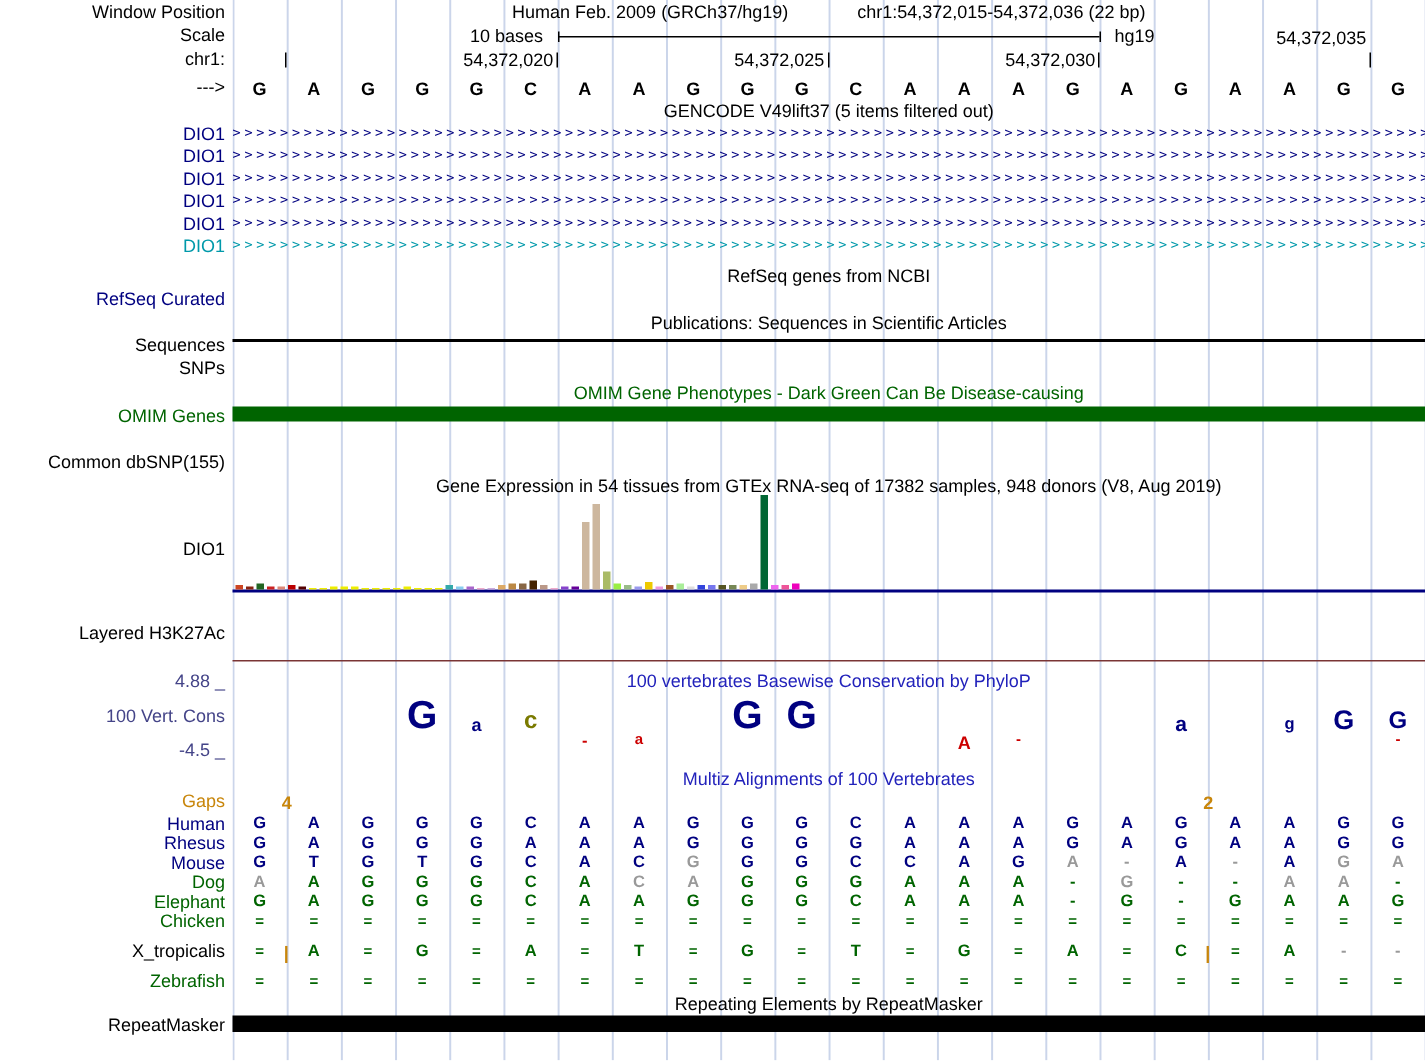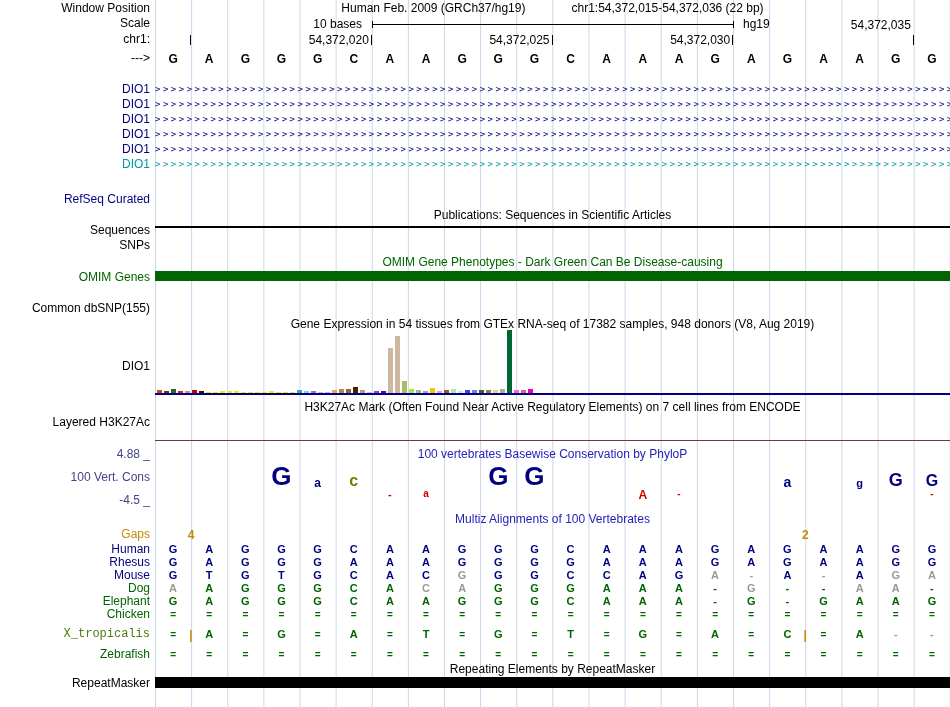--- a/index.html
+++ b/index.html
@@ -42,24 +42,25 @@
   <span class="lbl" style="top:416px">Layered H3K27Ac</span>
   <span class="lbl axis" style="top:448px">4.88 _</span>
   <span class="lbl axis" style="top:471px">100 Vert. Cons</span>
   <span class="lbl axis" style="top:494px">-4.5 _</span>
   <span class="lbl orange" style="top:528px">Gaps</span>
   <span class="lbl" style="top:677px">RepeatMasker</span>
 
   <div class="ctr" style="top:2px">
     <span>Human Feb. 2009 (GRCh37/hg19)</span><span class="sp"></span><span>chr1:54,372,015-54,372,036 (22 bp)</span>
   </div>
+  <div class="ctr" style="top:68px">GENCODE V49lift37 (5 items filtered out)</div>
+  <div class="ctr" style="top:178px">RefSeq genes from NCBI</div>
   <div class="ctr" style="top:209px">Publications: Sequences in Scientific Articles</div>
   <div class="ctr green" style="top:256px">OMIM Gene Phenotypes - Dark Green Can Be Disease-causing</div>
   <div class="ctr" style="top:318px">Gene Expression in 54 tissues from GTEx RNA-seq of 17382 samples, 948 donors (V8, Aug 2019)</div>
-  <div class="ctr" style="top:401px">H3K27Ac Mark (Often Found Near Active Regulatory Elements) on 7 cell lines from ENCODE</div>
   <div class="ctr blue" style="top:448px">100 vertebrates Basewise Conservation by PhyloP</div>
   <div class="ctr blue" style="top:513px">Multiz Alignments of 100 Vertebrates</div>
   <div class="ctr" style="top:663px">Repeating Elements by RepeatMasker</div>
 
   <div id="main">
     <span id="scale-text">10 bases</span>
     <div id="scale-line"></div>
     <div id="scale-tick-l"></div>
     <div id="scale-tick-r"></div>
     <span id="scale-asm">hg19</span>
@@ -359,15 +360,15 @@
     <span class="lbl" style="top: 113px; color: rgb(0, 0, 128);">DIO1</span>
     <span class="lbl" style="top: 128px; color: rgb(0, 0, 128);">DIO1</span>
     <span class="lbl" style="top: 143px; color: rgb(0, 0, 128);">DIO1</span>
     <span class="lbl" style="top: 158px; color: rgb(0, 153, 170);">DIO1</span>
     <span class="lbl" style="top: 543px; color: rgb(0, 0, 128);">Human</span>
     <span class="lbl" style="top: 556px; color: rgb(0, 0, 128);">Rhesus</span>
     <span class="lbl" style="top: 569px; color: rgb(0, 0, 128);">Mouse</span>
     <span class="lbl" style="top: 582px; color: rgb(0, 100, 0);">Dog</span>
     <span class="lbl" style="top: 595px; color: rgb(0, 100, 0);">Elephant</span>
     <span class="lbl" style="top: 608px; color: rgb(0, 100, 0);">Chicken</span>
-    <span class="lbl" style="top: 628px; color: #4d7c0f; font-family: Liberation Mono, monospace;">X_tropicalis</span>
+    <span class="lbl" style="top: 628px; color: #000000;">X_tropicalis</span>
     <span class="lbl" style="top: 648px; color: rgb(0, 100, 0);">Zebrafish</span>
   </div>
 
 </body></html>

